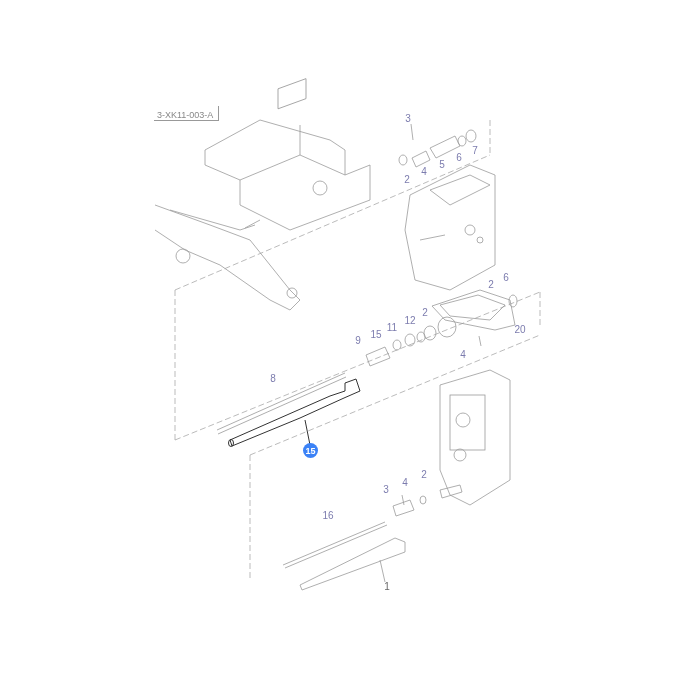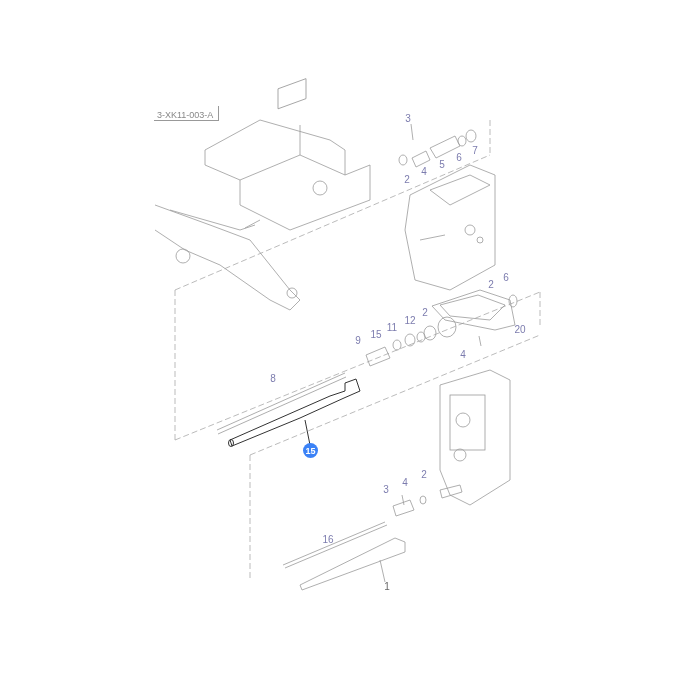--- a/index.html
+++ b/index.html
@@ -117,17 +117,17 @@
   <span class="lbl" style="left:410px;top:320px">12</span>
   <span class="lbl" style="left:392px;top:327px">11</span>
   <span class="lbl" style="left:376px;top:334px">15</span>
   <span class="lbl" style="left:358px;top:340px">9</span>
   <span class="lbl" style="left:520px;top:329px">20</span>
   <span class="lbl" style="left:463px;top:354px">4</span>
   <span class="lbl" style="left:273px;top:378px">8</span>
   <span class="lbl" style="left:424px;top:474px">2</span>
   <span class="lbl" style="left:405px;top:482px">4</span>
   <span class="lbl" style="left:386px;top:489px">3</span>
-  <span class="lbl" style="left:328px;top:539px">16</span>
+  <span class="lbl" style="left:328px;top:515px">16</span>
   <span class="lbl dark" style="left:387px;top:586px">1</span>
 
   <span class="hl">15</span>
 </div>
 
 </body></html>

